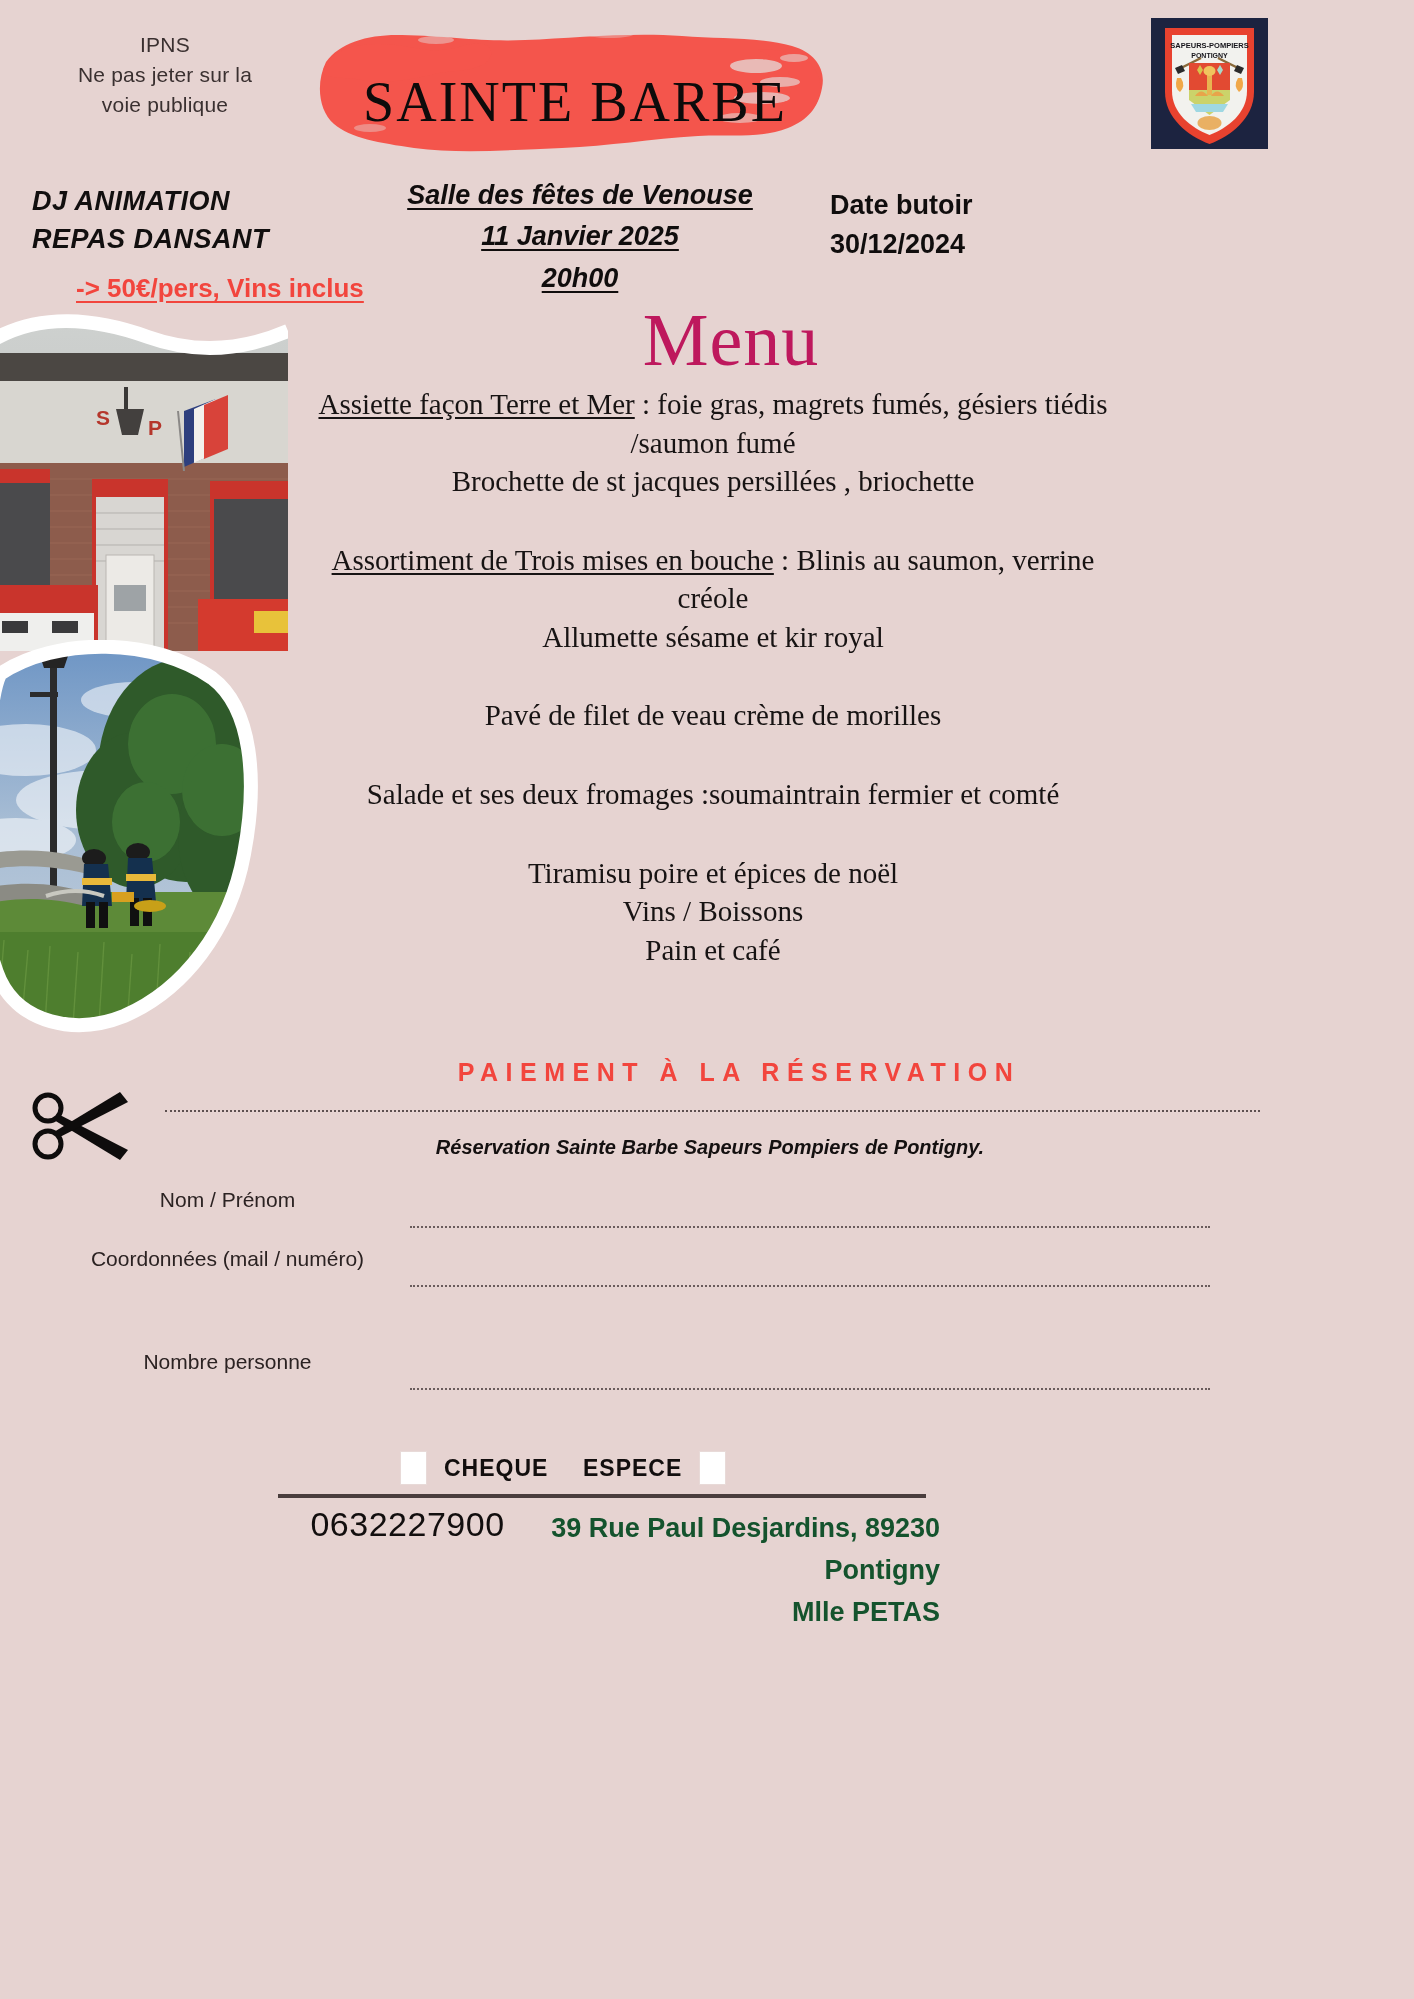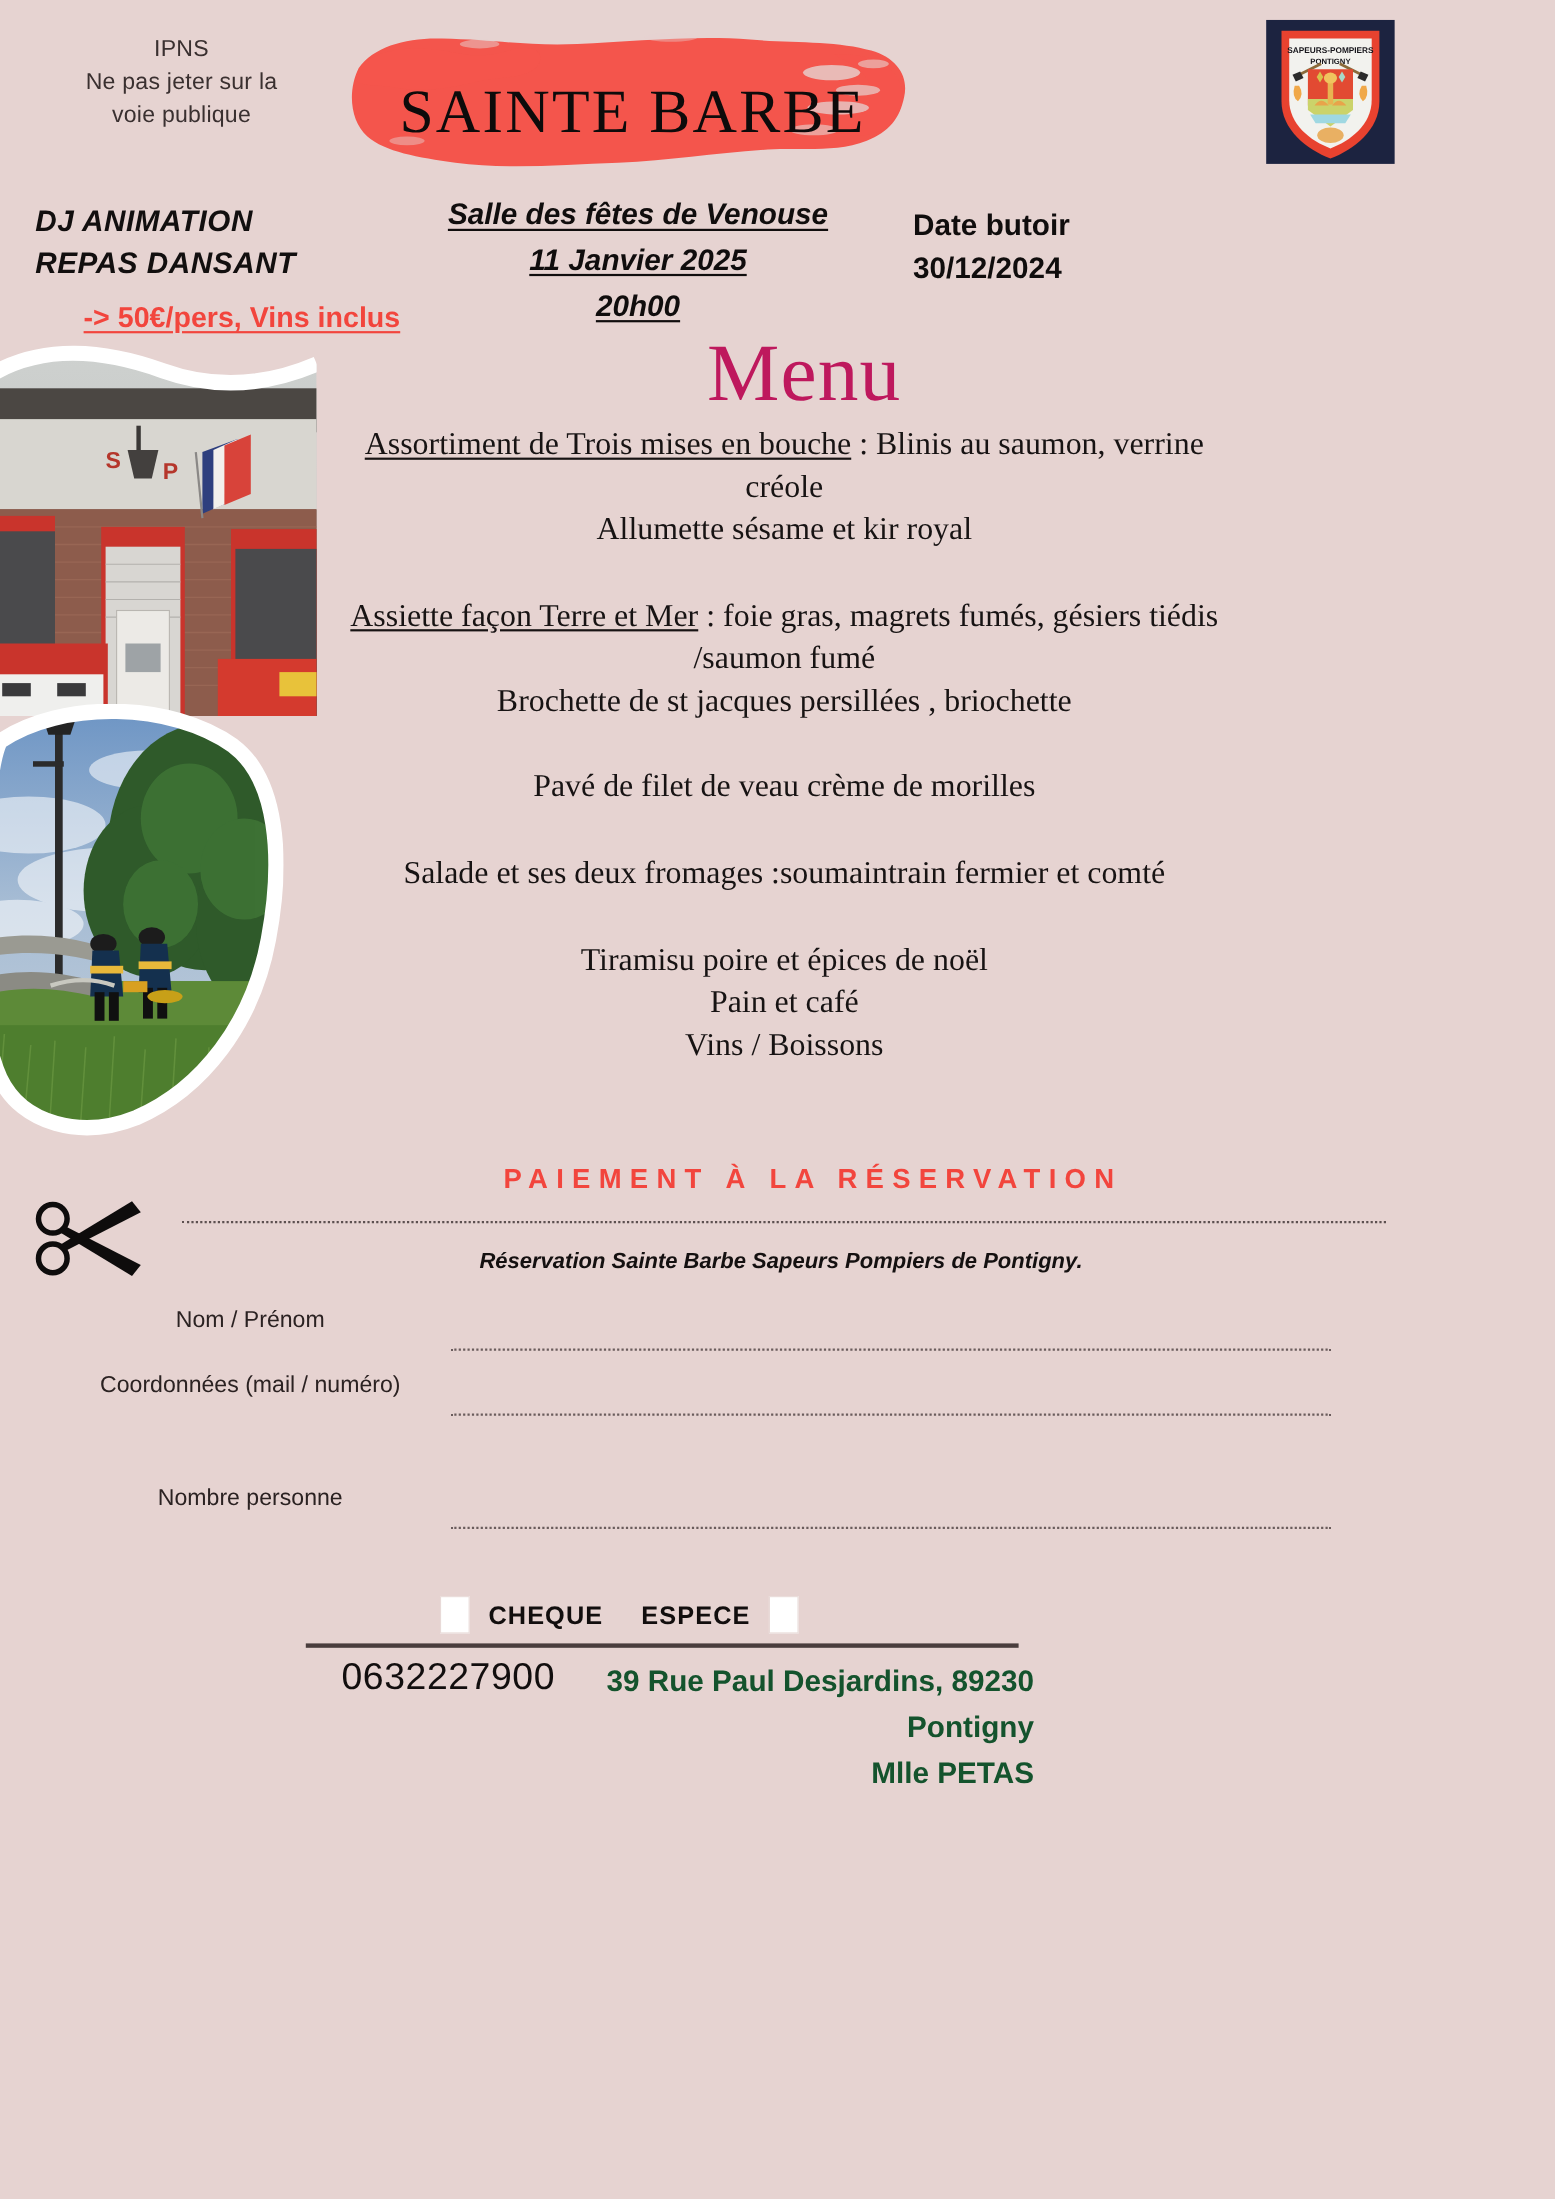--- a/index.html
+++ b/index.html
@@ -529,37 +529,37 @@
       </g>
       <path d="M14,34 C70,-4 170,-2 226,38 C266,68 272,140 258,214 C244,290 198,350 138,376
                C88,396 34,382 14,340 C-6,296 -8,210 0,140 C4,94 4,56 14,34 Z" fill="none" stroke="#ffffff" stroke-width="14"></path>
     </svg>
   </div>
 
   <div class="menu-title">Menu</div>
 
   <div class="menu-body">
     <div class="menu-course">
+      <span class="u">Assiette façon Terre et Mer</span><span> : foie gras, magrets fumés, gésiers tiédis /saumon fumé</span>
+      <div>Brochette de st jacques persillées , briochette</div>
+    </div>
+    <div class="menu-course">
       <span class="u">Assortiment de Trois mises en bouche</span><span> : Blinis au saumon, verrine créole</span>
       <div>Allumette sésame et kir royal</div>
-    </div>
-    <div class="menu-course">
-      <span class="u">Assiette façon Terre et Mer</span><span> : foie gras, magrets fumés, gésiers tiédis /saumon fumé</span>
-      <div>Brochette de st jacques persillées , briochette</div>
     </div>
     <div class="menu-course">
       <div>Pavé de filet de veau crème de morilles</div>
     </div>
     <div class="menu-course">
       <div>Salade et ses deux fromages :soumaintrain fermier et comté</div>
     </div>
     <div class="menu-course">
       <div>Tiramisu poire et épices de noël</div>
+      <div>Vins / Boissons</div>
       <div>Pain et café</div>
-      <div>Vins / Boissons</div>
     </div>
   </div>
 
   <div class="pay-banner">PAIEMENT À LA RÉSERVATION</div>
 
   <svg class="scissors" viewBox="0 0 110 80">
     <circle cx="18" cy="20" r="13" fill="none" stroke="#0e0c0c" stroke-width="5"></circle>
     <circle cx="18" cy="56" r="13" fill="none" stroke="#0e0c0c" stroke-width="5"></circle>
     <path d="M28,26 L98,62 L90,72 L24,32 Z" fill="#0e0c0c"></path>
     <path d="M28,50 L98,14 L90,4 L24,44 Z" fill="#0e0c0c"></path>

